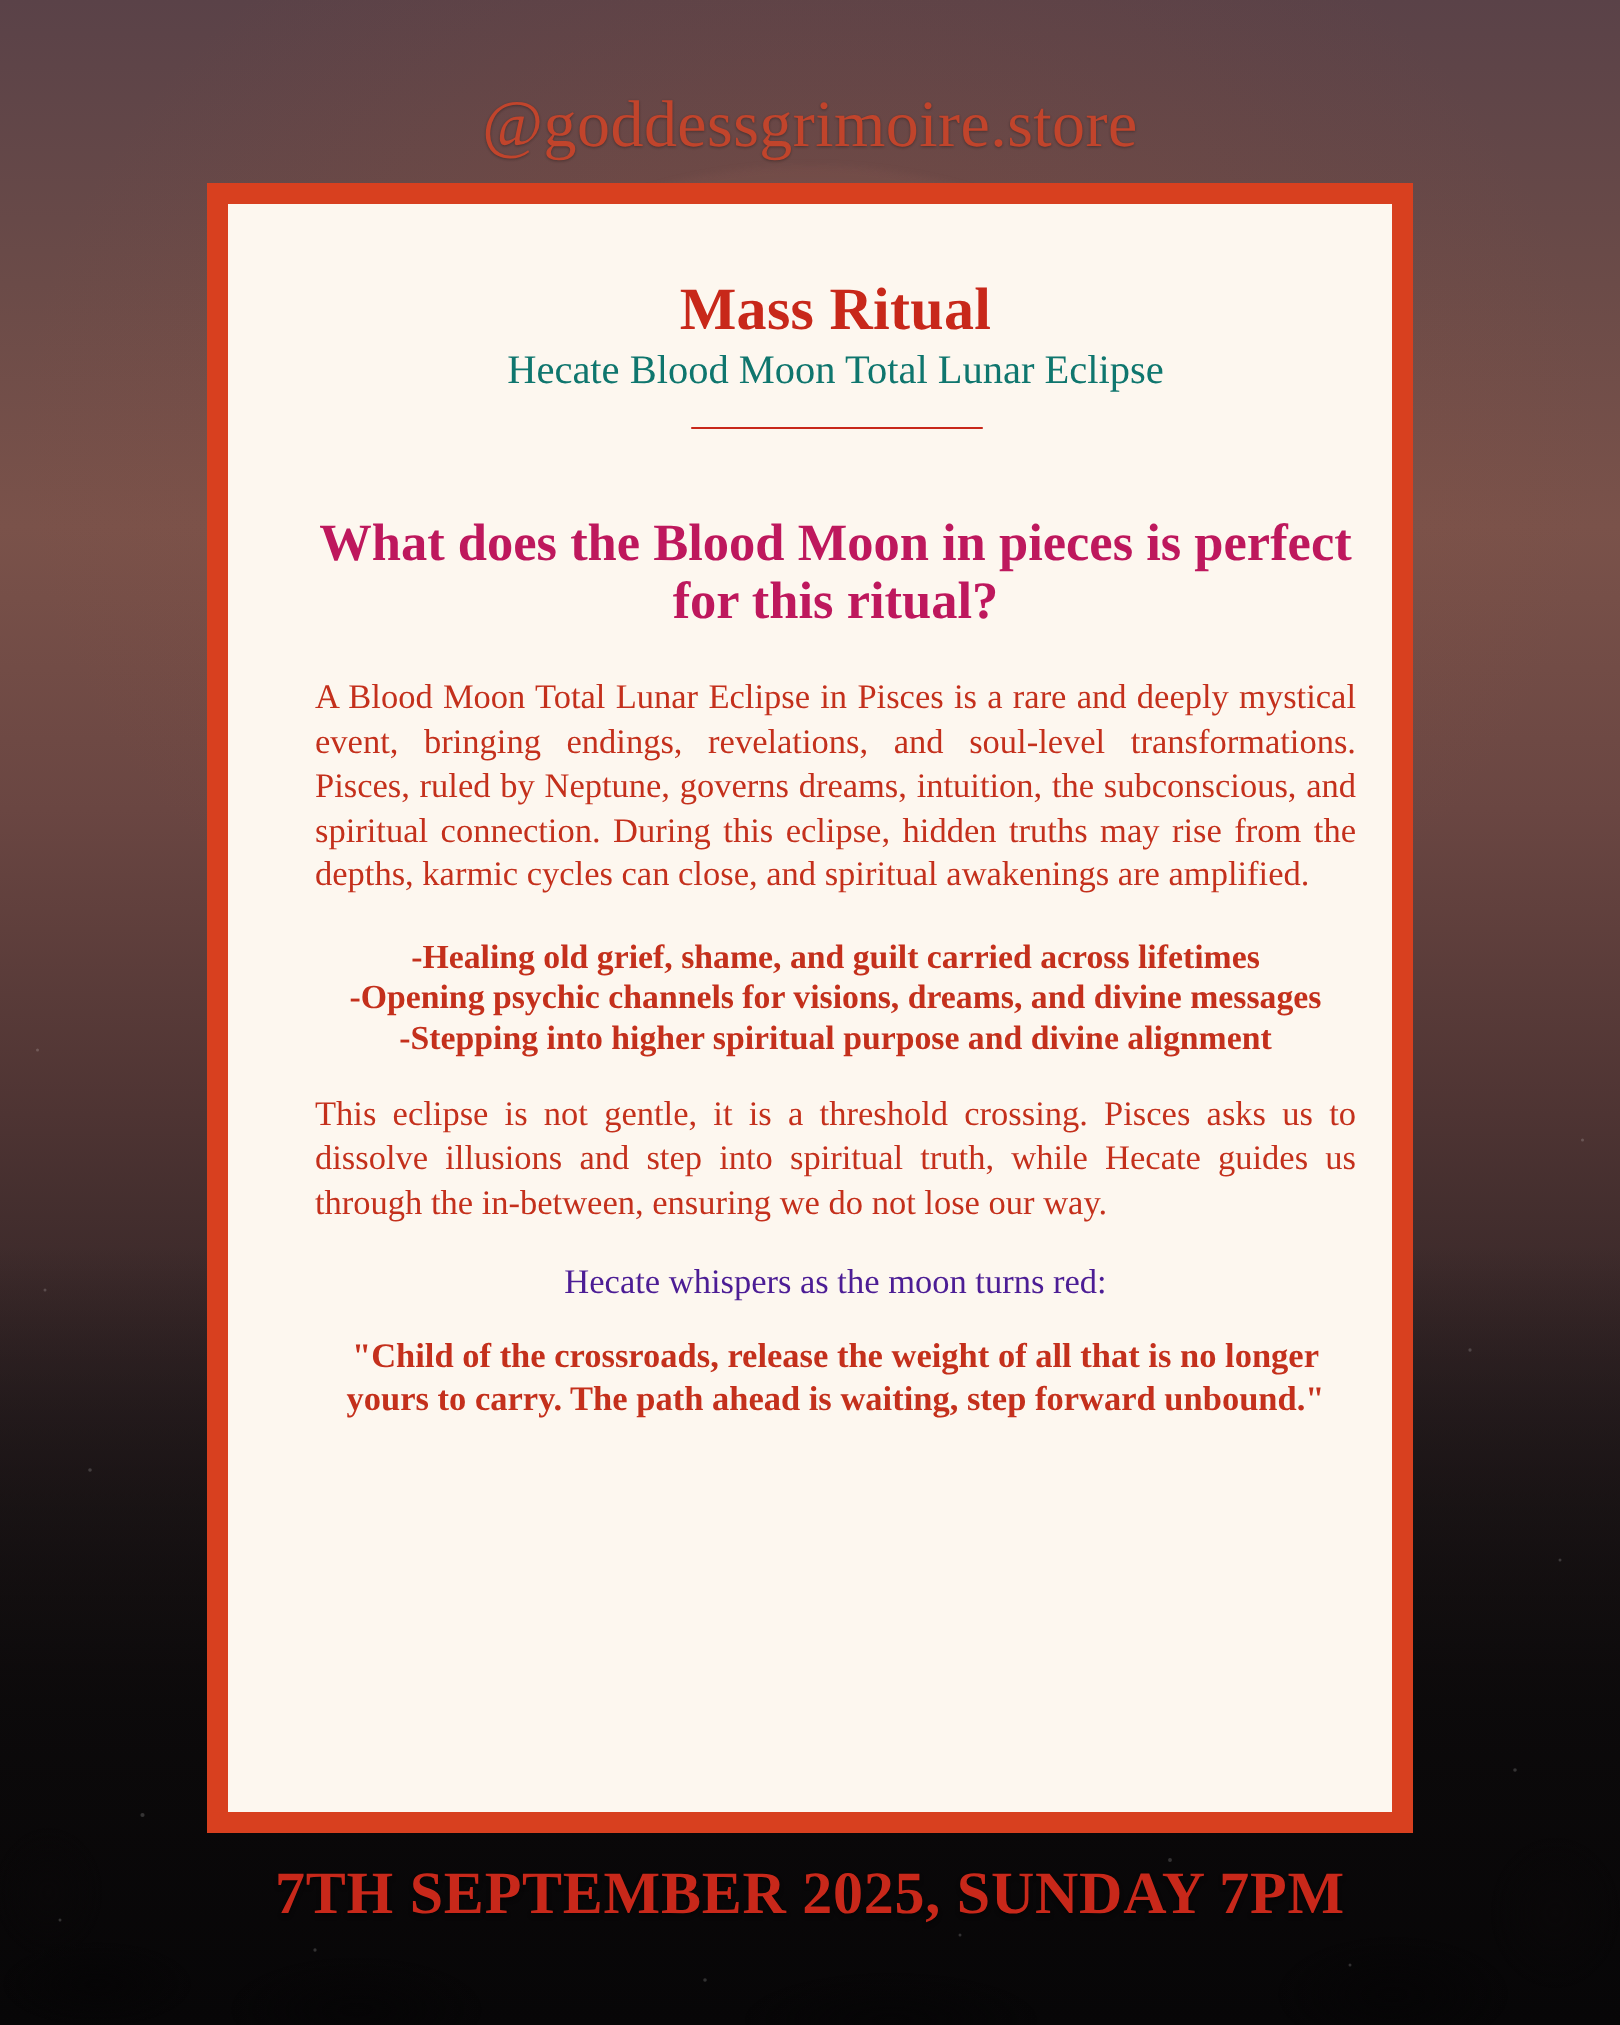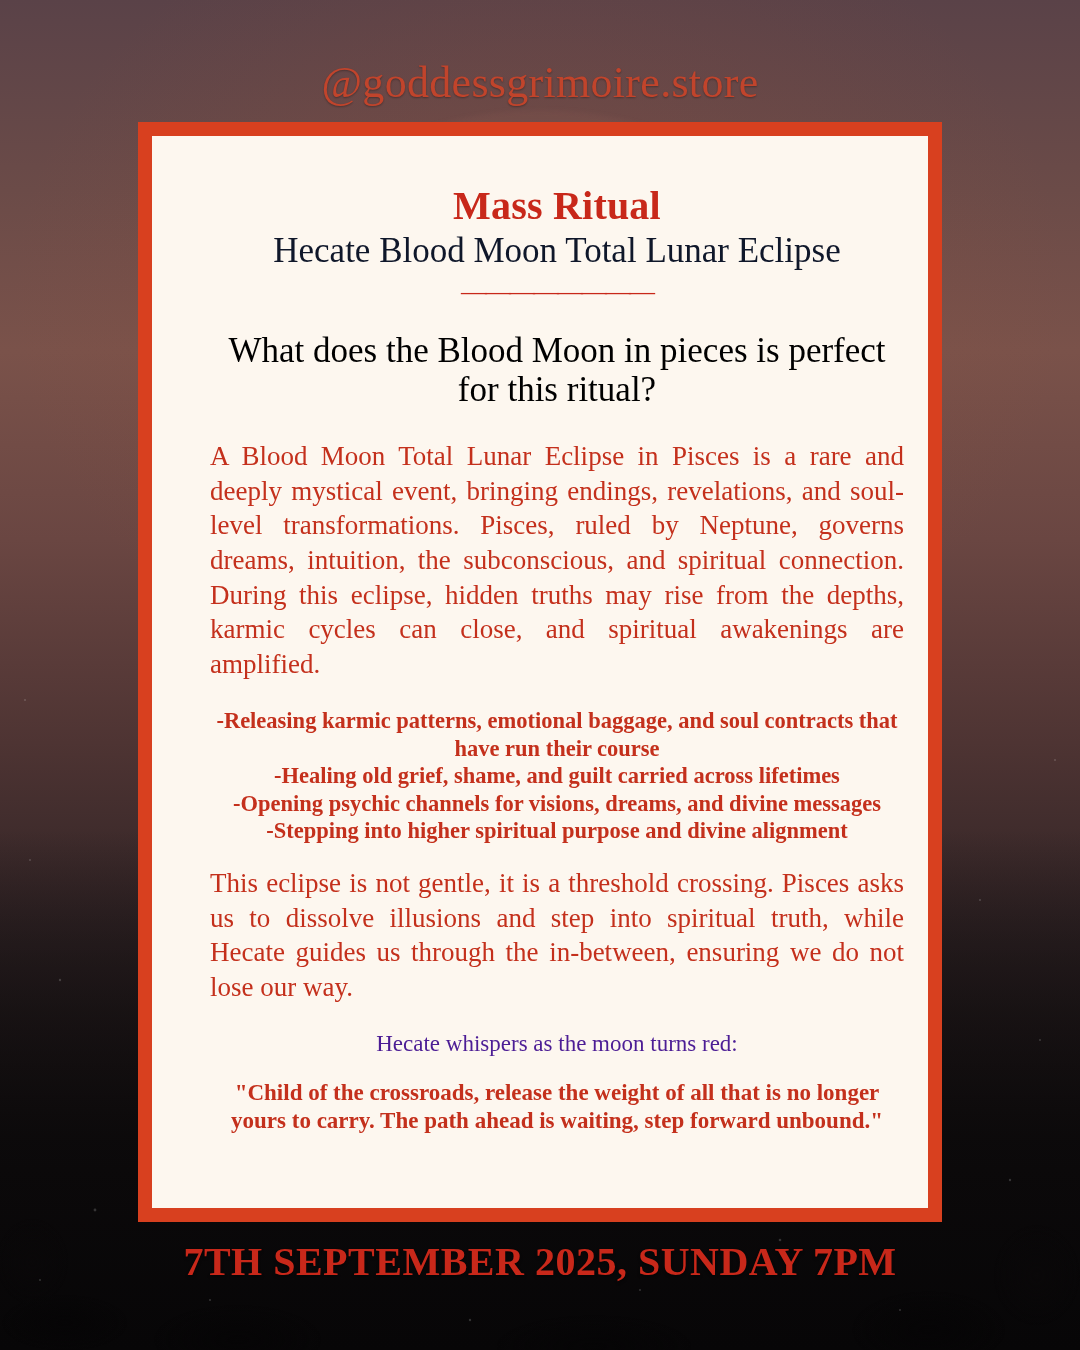--- a/index.html
+++ b/index.html
@@ -116,44 +116,44 @@
 
   .title {
     text-align: center;
     font-size: 40px;
     font-weight: bold;
     color: #c8281a;
     letter-spacing: .2px;
   }
   .subtitle {
     text-align: center;
-    font-size: 35px;
-    color: #0f172a;
+    font-size: 27px;
+    color: #0f766e;
     margin-top: 2px;
   }
   .rule {
     text-align: center;
     color: #c8281a;
     font-size: 26px;
     letter-spacing: -2px;
     margin-top: 6px;
   }
 
   .question {
     text-align: center;
     font-size: 35px;
-    font-weight: normal;
-    color: #000000;
+    font-weight: bold;
+    color: #be185d;
     line-height: 1.12;
-    margin-top: 24px;
+    margin-top: 44px;
   }
 
   .para {
     margin-top: 22px;
-    font-size: 27px;
+    font-size: 23px;
     line-height: 1.28;
     color: #c4301c;
     text-align: justify;
   }
   .para.first { margin-top: 30px; }
 
   .bullets {
     margin-top: 26px;
     text-align: center;
     font-size: 22.5px;
@@ -228,21 +228,20 @@
 
     <div class="title">Mass Ritual</div>
     <div class="subtitle">Hecate Blood Moon Total Lunar Eclipse</div>
     <div class="rule">————————</div>
 
     <div class="question">What does the Blood Moon in pieces is perfect for this ritual?</div>
 
     <p class="para first">A Blood Moon Total Lunar Eclipse in Pisces is a rare and deeply mystical event, bringing endings, revelations, and soul-level transformations. Pisces, ruled by Neptune, governs dreams, intuition, the subconscious, and spiritual connection. During this eclipse, hidden truths may rise from the depths, karmic cycles can close, and spiritual awakenings are amplified.</p>
 
     <div class="bullets">
-      <div>-Releasing karmic patterns, emotional baggage, and soul contracts that have run their course</div>
       <div>-Healing old grief, shame, and guilt carried across lifetimes</div>
       <div>-Opening psychic channels for visions, dreams, and divine messages</div>
       <div>-Stepping into higher spiritual purpose and divine alignment</div>
     </div>
 
     <p class="para">This eclipse is not gentle, it is a threshold crossing. Pisces asks us to dissolve illusions and step into spiritual truth, while Hecate guides us through the in-between, ensuring we do not lose our way.</p>
 
     <div class="whisper">Hecate whispers as the moon turns red:</div>
     <div class="quote">"Child of the crossroads, release the weight of all that is no longer yours to carry. The path ahead is waiting, step forward unbound."</div>
 

